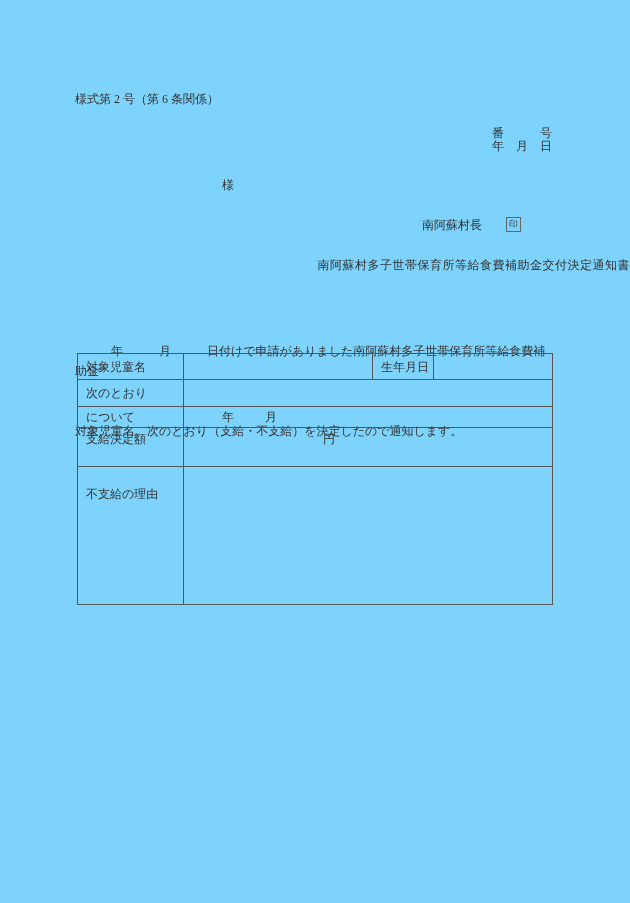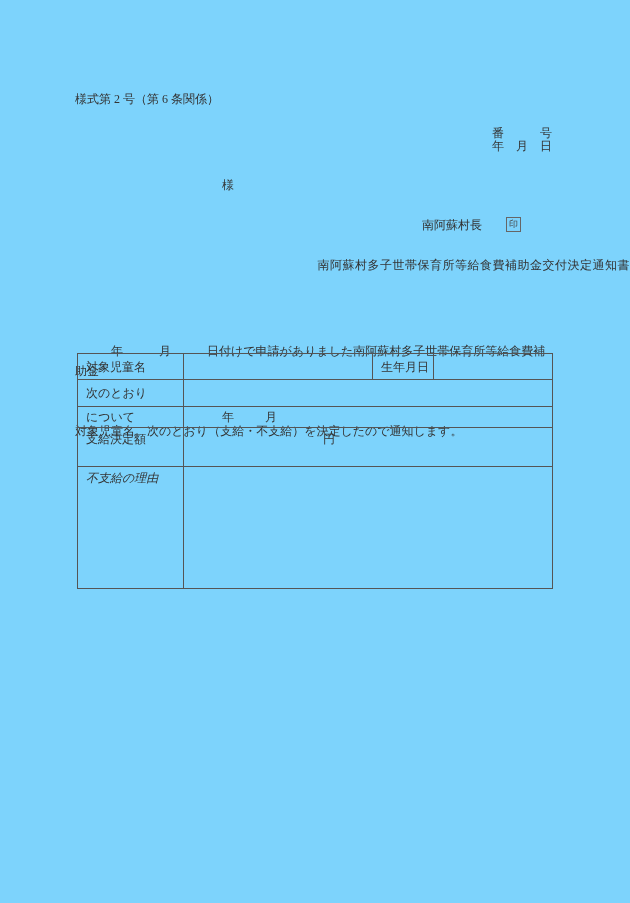--- a/index.html
+++ b/index.html
@@ -59,21 +59,21 @@
     border: 1px solid #555555;
     padding: 0 0 0 8px;
     vertical-align: middle;
     line-height: 14px;
     overflow: hidden;
   }
   tr.r1 td { height: 25px; }
   tr.r2 td { height: 26px; }
   tr.r3 td { height: 20px; }
   tr.r4 td { height: 34px; vertical-align: top; padding-top: 4px; }
-  tr.r5 td { height: 117px; vertical-align: top; padding-top: 4px; font-style: italic; }
+  tr.r5 td { height: 117px; vertical-align: top; padding-top: 20px; }
 
   .unit-year  { display: inline-block; margin-left: 30px; }
   .unit-month { display: inline-block; margin-left: 28px; }
   .unit-yen   { display: inline-block; margin-left: 131px; }
 </style>
 </head>
 <body>
 
 <div class="page">
 

